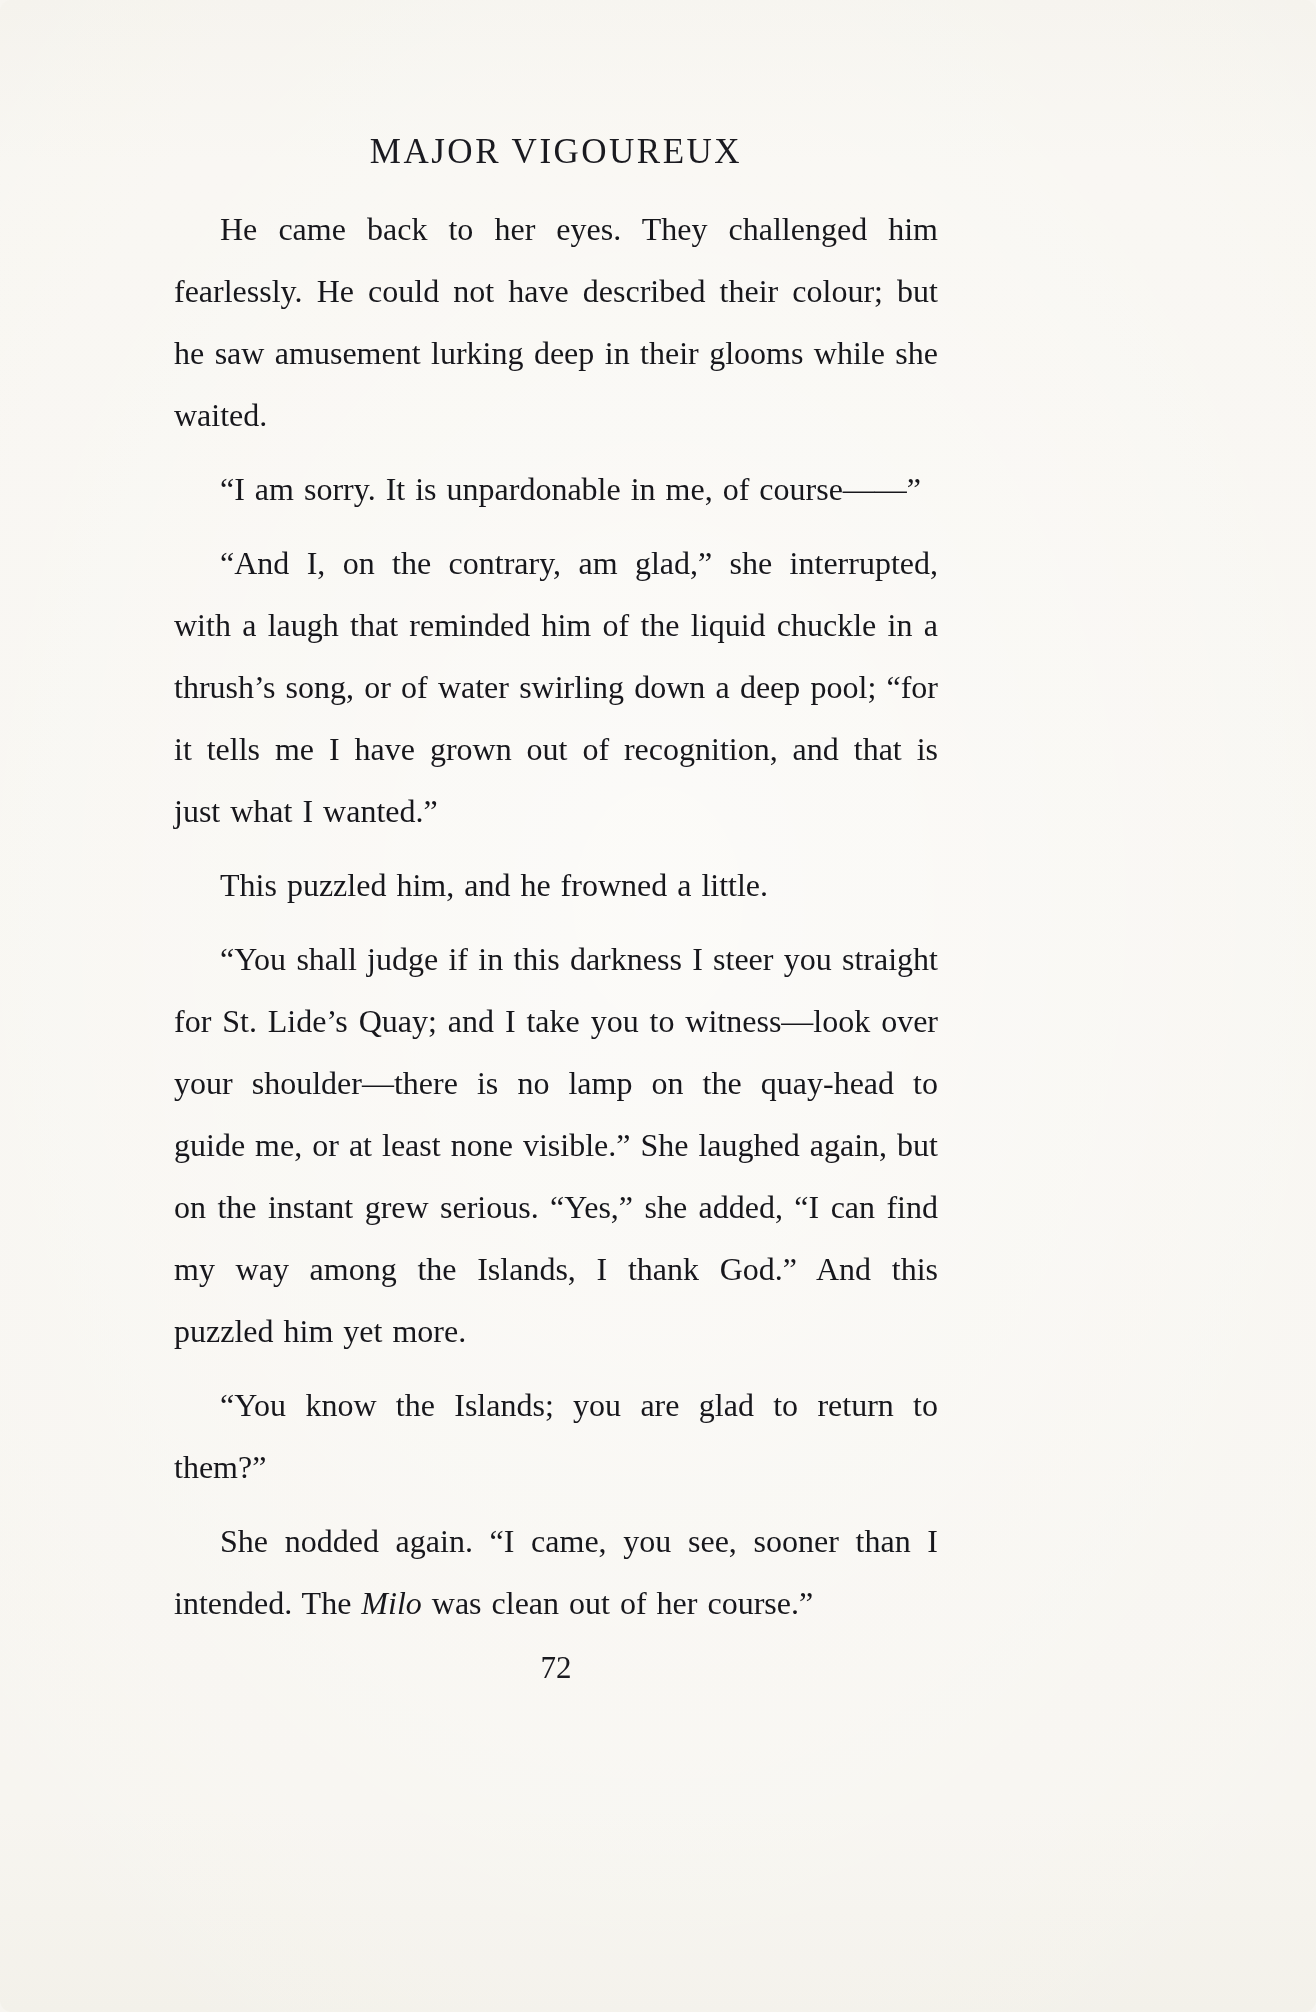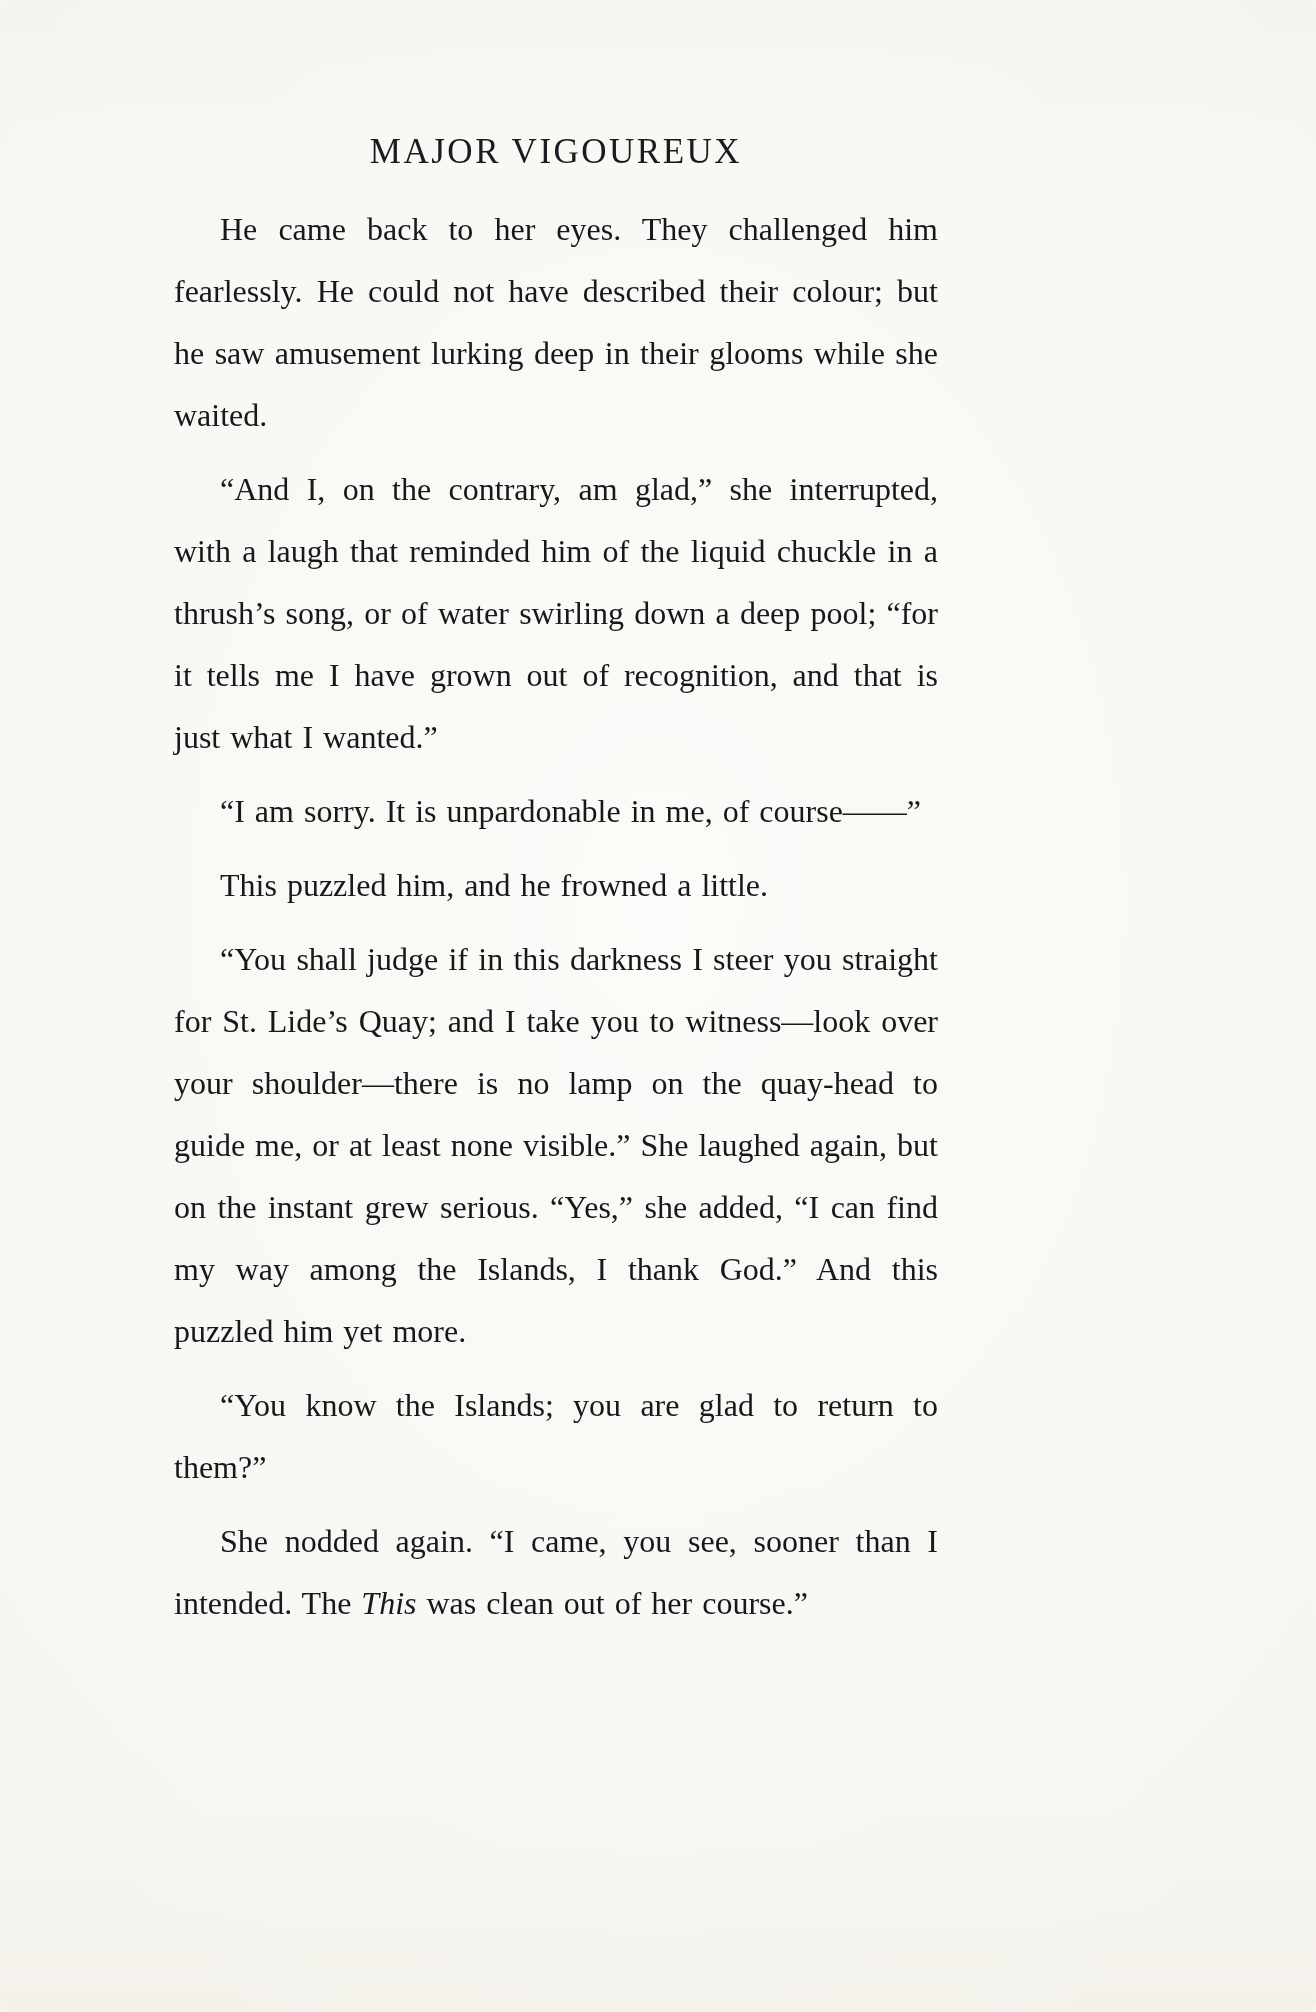--- a/index.html
+++ b/index.html
@@ -59,23 +59,24 @@
 </head>
 <body>
 
 <div class="scan-page">
   <div class="content">
 
     <h1 class="running-head">MAJOR VIGOUREUX</h1>
 
     <div class="body-text">
       <p>He came back to her eyes. They challenged him fearlessly. He could not have described their colour; but he saw amusement lurking deep in their glooms while she waited.</p>
+      <p>“I am sorry. It is unpardonable in me, of course——”</p>
       <p>“And I, on the contrary, am glad,” she interrupted, with a laugh that reminded him of the liquid chuckle in a thrush’s song, or of water swirling down a deep pool; “for it tells me I have grown out of recognition, and that is just what I wanted.”</p>
-      <p>“I am sorry. It is unpardonable in me, of course——”</p>
       <p>This puzzled him, and he frowned a little.</p>
       <p>“You shall judge if in this darkness I steer you straight for St. Lide’s Quay; and I take you to witness—look over your shoulder—there is no lamp on the quay-head to guide me, or at least none visible.” She laughed again, but on the instant grew serious. “Yes,” she added, “I can find my way among the Islands, I thank God.” And this puzzled him yet more.</p>
       <p>“You know the Islands; you are glad to return to them?”</p>
-      <p><span>She nodded again. “I came, you see, sooner than I intended. The </span><em>This</em><span> was clean out of her course.”</span></p>
+      <p><span>She nodded again. “I came, you see, sooner than I intended. The </span><em>Milo</em><span> was clean out of her course.”</span></p>
     </div>
 
+    <div class="page-number">72</div>
 
   </div>
 </div>
 
 </body></html>

